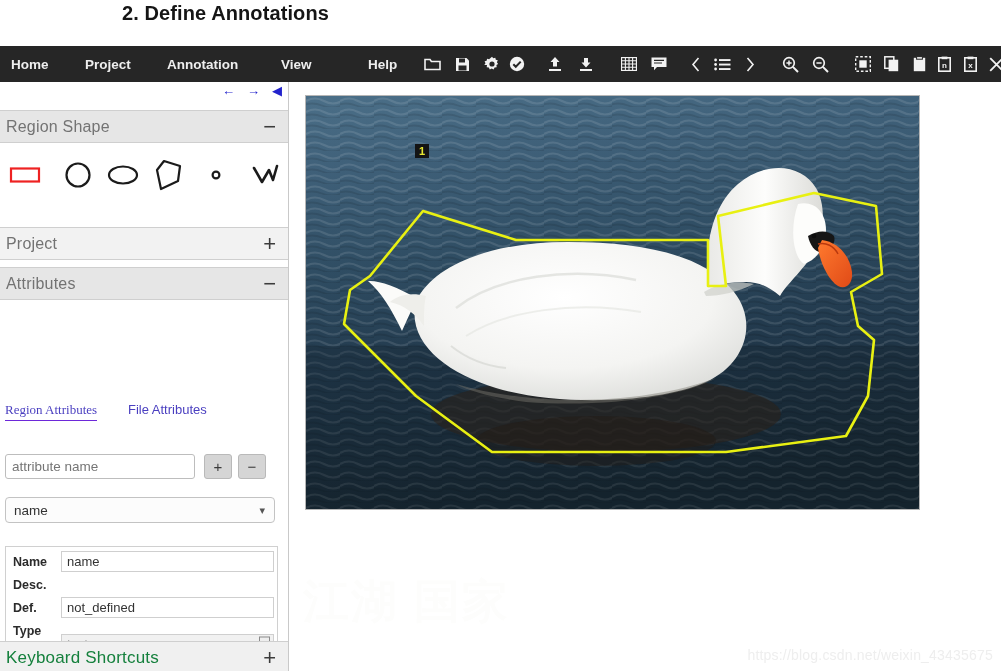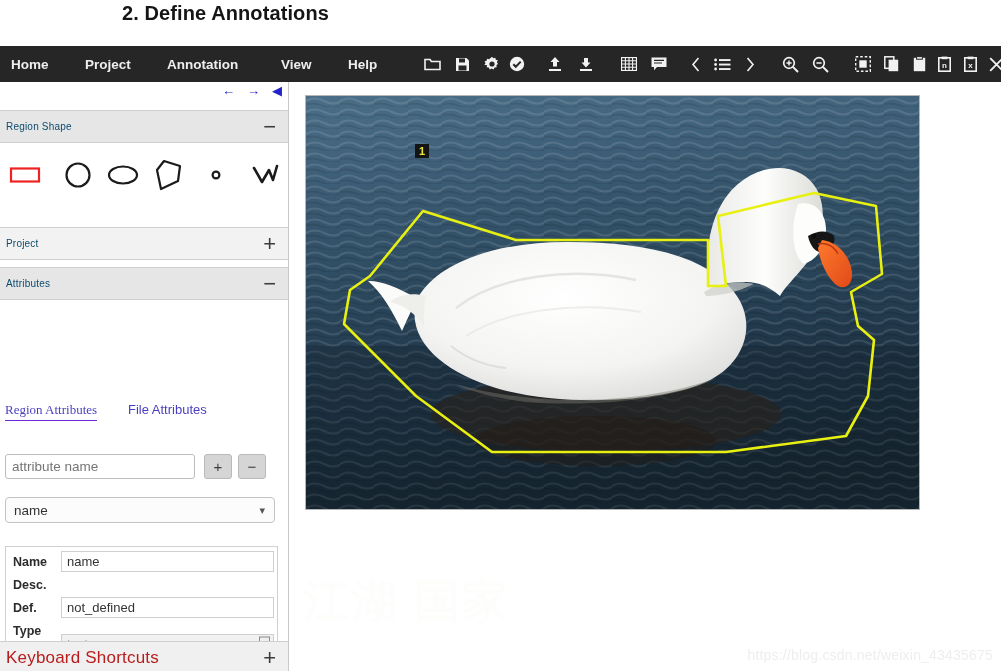--- a/index.html
+++ b/index.html
@@ -30,21 +30,21 @@
   }
   .menu-item {
     color: #eeeeee; font-size: 13.5px; font-weight: bold;
     padding: 0 0; margin: 0; cursor: default;
     white-space: nowrap;
   }
   .m-home    { position:absolute; left: 11px; }
   .m-project { position:absolute; left: 85px; }
   .m-annot   { position:absolute; left: 167px; }
   .m-view    { position:absolute; left: 281px; }
-  .m-help    { position:absolute; left: 348px; }
+  .m-help    { position:absolute; left: 368px; }
 
   .tool-icon {
     position: absolute; top: 0; height: 36px; width: 24px;
     display: flex; align-items: center; justify-content: center;
     color: #f2f2f2;
   }
   .tool-icon svg { display:block; }
 
   
   .sidebar {
@@ -58,21 +58,21 @@
     font-size: 13px; color: #2222cc;
   }
   .navarrows span { cursor: pointer; line-height: 1; }
 
   .panel-head {
     position: absolute; left: 0; width: 288px; height: 33px;
     background: #e6e6e6; border-top: 1px solid #cfcfcf; border-bottom: 1px solid #cfcfcf;
     display: flex; align-items: center; box-sizing: border-box;
   }
   .panel-head .ph-label {
-    font-size: 10px; color: #0c4a6e; padding-left: 6px; letter-spacing: .2px;
+    font-size: 16px; color: #737373; padding-left: 6px; letter-spacing: .2px;
   }
   .panel-head .ph-toggle {
     position: absolute; right: 12px; font-size: 22px; color: #3c3c3c;
     line-height: 1; font-weight: 500;
   }
 
   .shape-row {
     position: absolute; left: 0; top: 155px; width: 288px; height: 62px;
     background: #fff; display: flex; align-items: center;
   }
@@ -417,21 +417,21 @@
       <div class="attr-tr">
         <div class="attr-th">Type</div>
         <div class="attr-td sel">
           <span>text</span>
           <span class="arrow">▼</span>
         </div>
       </div>
     </div>
 
     <div class="panel-head" style="top:559px; background:#f0f0f0;">
-      <div class="ph-label" style="font-size:17px;color:#b91c1c;">Keyboard Shortcuts</div>
+      <div class="ph-label" style="font-size:17px;color:#15803d;">Keyboard Shortcuts</div>
       <div class="ph-toggle">+</div>
     </div>
   </div>
 
   <div class="canvas-area">
 
     <div class="img-frame">
       <svg width="613" height="413" viewBox="0 0 613 413">
         <defs>
           <linearGradient id="water" x1="0" y1="0" x2="0.15" y2="1">

